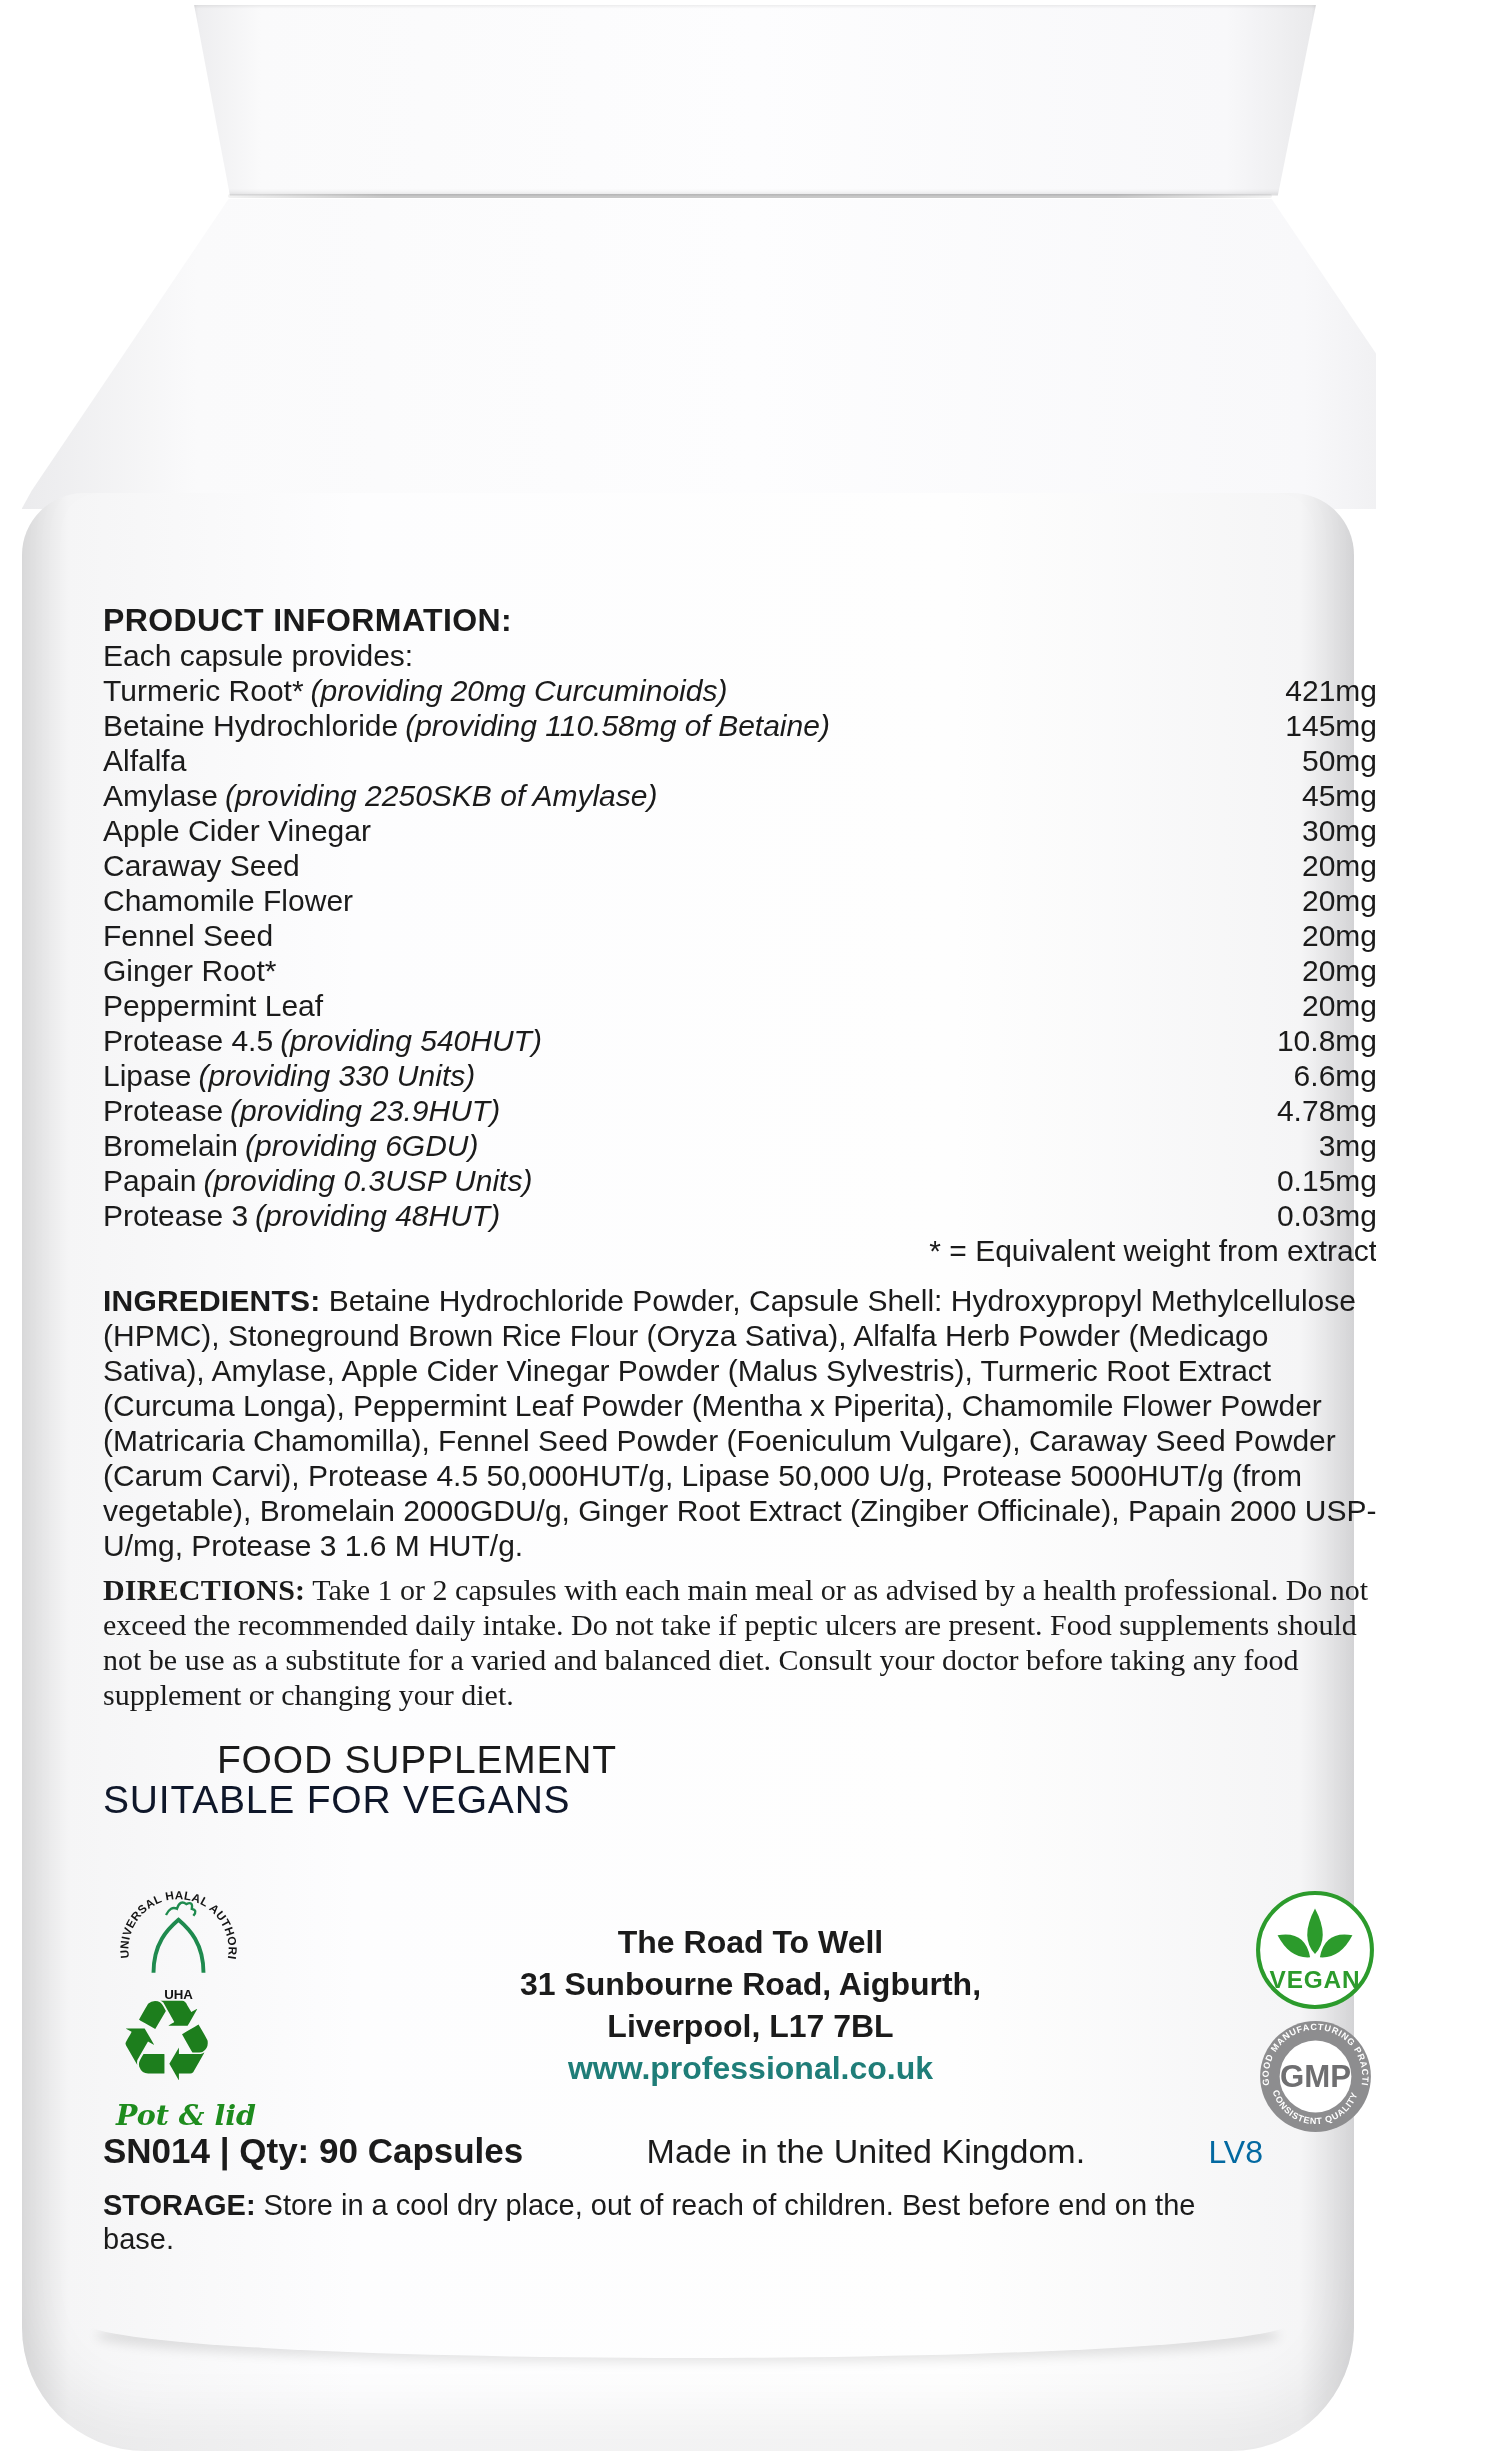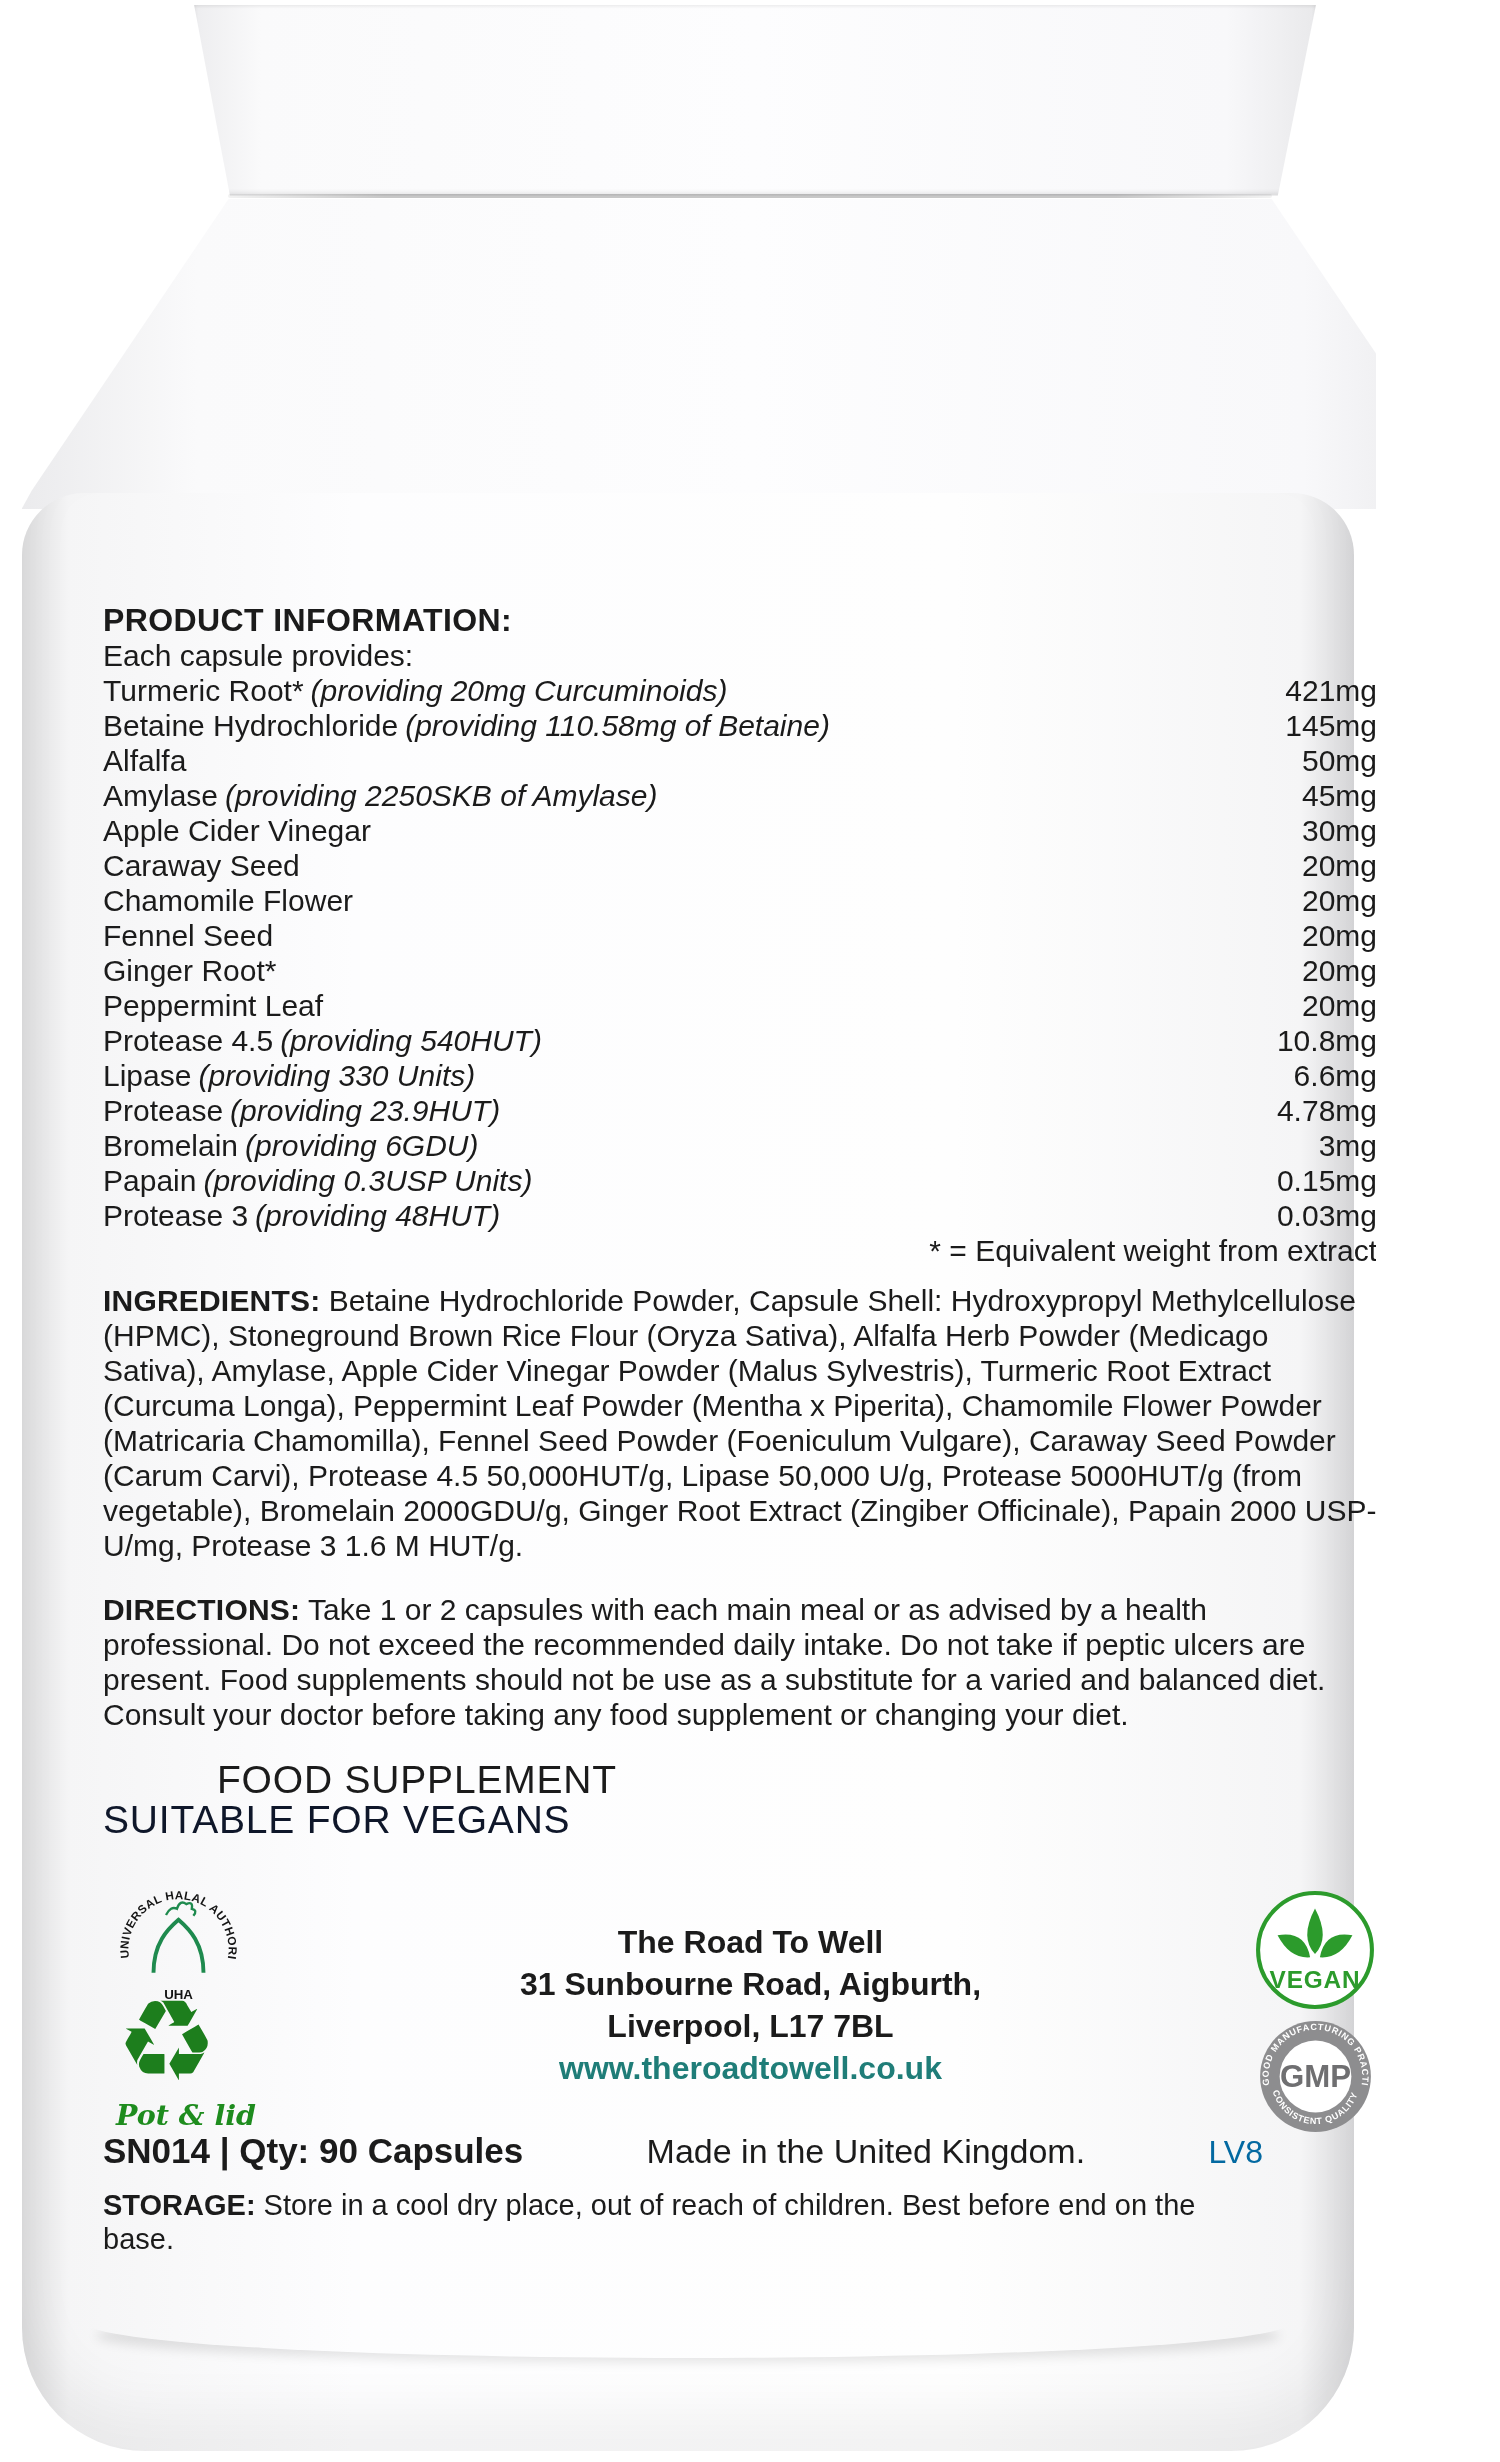--- a/index.html
+++ b/index.html
@@ -29,21 +29,21 @@
   .pi-title{font-size:32px;font-weight:700;line-height:35px;letter-spacing:0.4px;}
   .pi-sub{font-size:30px;line-height:35px;}
   .pi-row{display:flex;justify-content:space-between;font-size:30px;line-height:35px;}
   .pi-name{flex:1 1 auto;white-space:nowrap;}
   .dt{font-style:italic;margin-left:7px;}
   .pi-val{flex:0 0 auto;text-align:right;}
   .pi-footnote{font-size:30px;line-height:35px;text-align:right;}
   .para{font-size:30px;line-height:35px;}
   .para b{letter-spacing:0.2px;}
   .ingredients{margin-top:15.4px;}
-  .directions{margin-top:29px;}
+  .directions{margin-top:9px;font-family:Liberation Serif, serif;}
   .claims{margin-top:28px;display:flex;justify-content:space-between;
           font-size:39px;line-height:40px;letter-spacing:0.8px;flex-direction:column;}
   .claim-food{padding-left:114px;}
   .claim-vegan{color:#0f172a;}
 
   
   .company{position:absolute;left:365px;width:771px;top:1921px;text-align:center;}
   .company .line{font-size:32px;line-height:42px;font-weight:700;}
   .company .url{color:#1f7d78;}
   .badge{position:absolute;}
@@ -221,21 +221,21 @@
         <textPath href="#gmpBot">CONSISTENT QUALITY</textPath>
       </text>
       <text x="75" y="89" text-anchor="middle" font-size="40" font-weight="bold" fill="#6f6f71">GMP</text>
     </svg>
   </div>
 
   <div class="company">
     <div class="line">The Road To Well</div>
     <div class="line">31 Sunbourne Road, Aigburth,</div>
     <div class="line">Liverpool, L17 7BL</div>
-    <div class="line url">www.theroadtowell.co.uk</div>
+    <div class="line url">www.professional.co.uk</div>
   </div>
 
   <div class="footer-row">
     <span class="sku">SN014 | Qty: 90 Capsules</span>
     <span class="made">Made in the United Kingdom.</span>
     <span class="code">LV8</span>
   </div>
   <div class="storage">
     <b>STORAGE:</b>
     <span>Store in a cool dry place, out of reach of children. Best before end on the base.</span>

